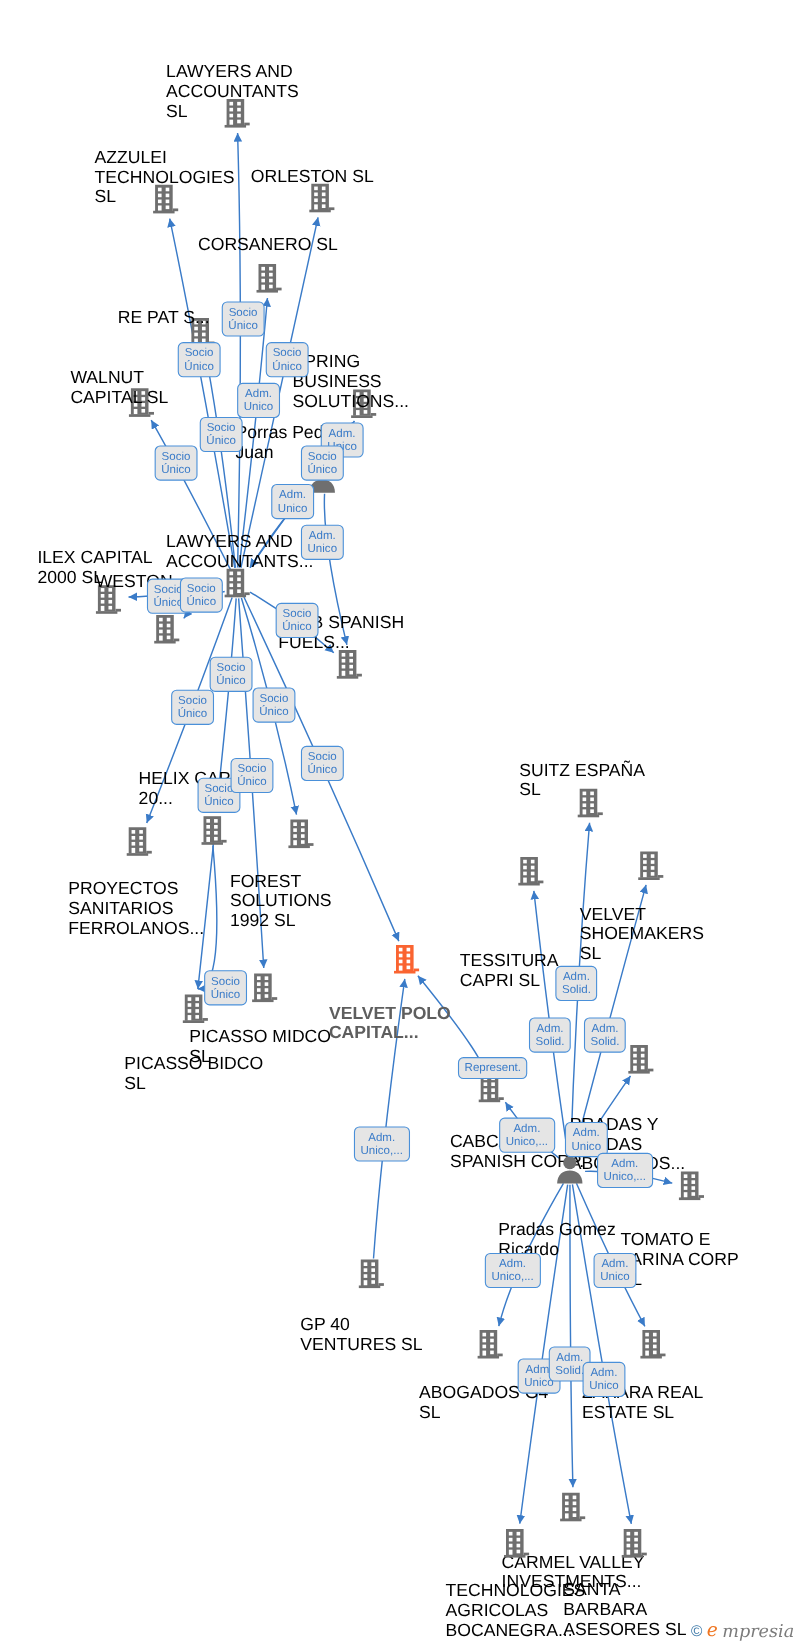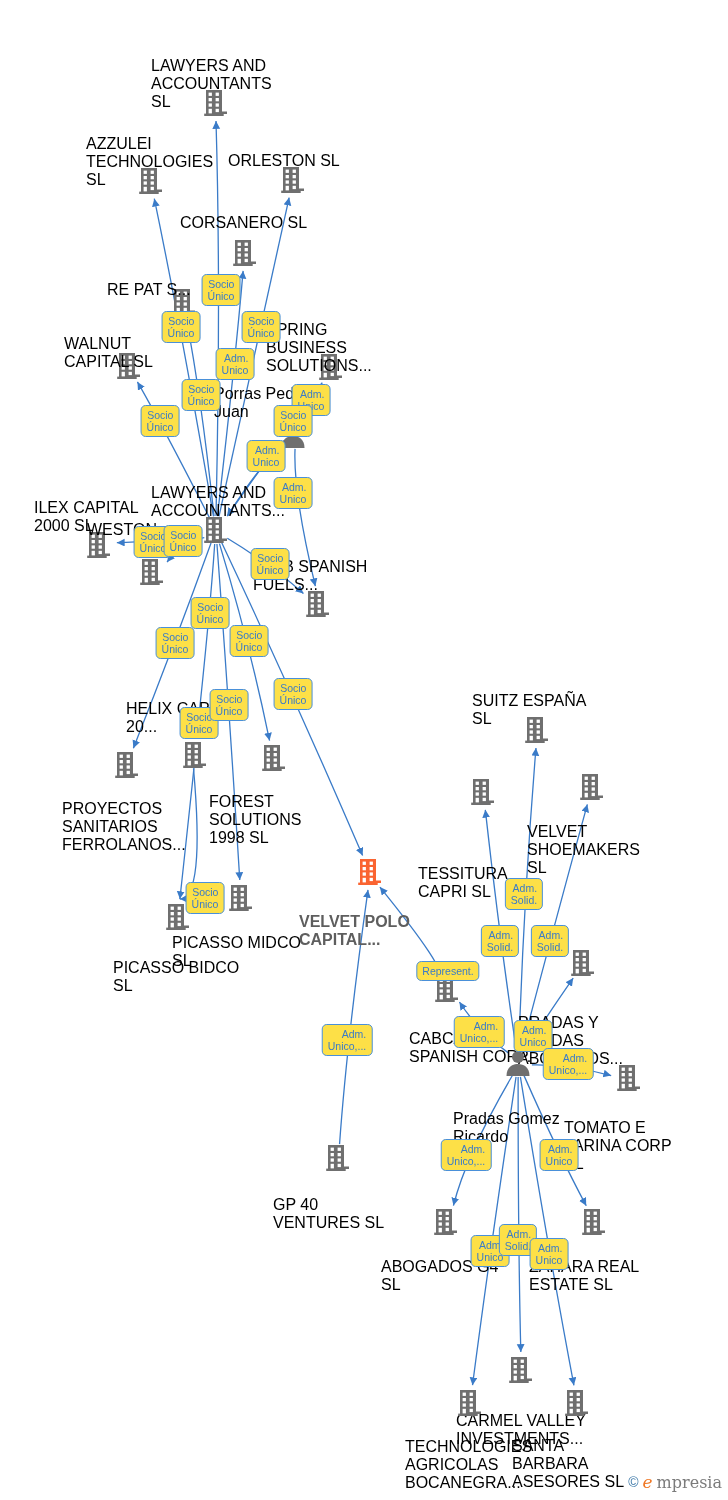--- a/index.html
+++ b/index.html
@@ -9,31 +9,31 @@
   }
   #graph{position:absolute;left:0;top:0;width:728px;height:1332px;}
   svg.edges{position:absolute;left:0;top:0;width:728px;height:1500px;pointer-events:none;}
 
   .node{position:absolute;transform:translate(-50%,-50%);display:flex;
         flex-direction:column;align-items:center;width:120px;}
   .node .ico{width:30px;height:30px;display:block;}
 
   .elabel{
       position:absolute;transform:translate(-50%,-50%);
-      background:#fde047;border:1px solid #4a90d9;border-radius:5px;
-      color:#3a7bc8;font-size:10.5px;line-height:12px;text-align:right;
+      background:#e5e5e5;border:1px solid #4a90d9;border-radius:5px;
+      color:#3a7bc8;font-size:10.5px;line-height:12px;text-align:center;
       padding:3px 5px;white-space:pre-line;box-sizing:border-box;
   }
   .watermark{
       position:absolute;right:6px;bottom:8px;display:flex;align-items:center;
       gap:4px;font-size:15px;
   }
   .watermark .c{color:#3c78a8;font-size:14px;}
   .watermark .e{color:#ef7622;font-family:"DejaVu Serif",serif;font-style:italic;font-size:17px;}
-  .watermark .rest{color:#7b7b7b;font-family:"DejaVu Serif",serif;font-size:16px;}
+  .watermark .rest{color:#7b7b7b;font-family:"DejaVu Serif",serif;font-style:italic;font-size:16px;}
 </style>
 </head>
 <body>
 
 <div id="graph">
   <svg class="edges">
     <defs>
       <marker id="ah" markerWidth="7" markerHeight="7" refX="6" refY="3" orient="auto">
         <path d="M0,0 L6,3 L0,6 z" fill="#3a7bc8"></path>
       </marker>
@@ -405,21 +405,21 @@
             <rect x="14.6" y="10" width="3.3" height="3.3"></rect>
             <rect x="7.6" y="15.4" width="3.3" height="3.3"></rect>
             <rect x="14.6" y="15.4" width="3.3" height="3.3"></rect>
             <rect x="7.6" y="20.8" width="3.3" height="4.6"></rect>
             <rect x="14.6" y="20.8" width="3.3" height="3.3"></rect>
           </g>
         </svg>
       </div>
       <div class="cap" style="position: absolute; left: 274px; top: 793px; transform: translate(-50%, 0px); width: 130px;">FOREST
 SOLUTIONS
-1998  SL</div>
+1992  SL</div>
       <div class="node" style="left: 241px; top: 898px;">
         <svg class="ico" viewBox="0 0 30 30">
           <path fill="#6f6f6f" d="M5 2 h16 v24 h-16 z"></path>
           <rect x="21" y="23.5" width="5" height="2.5" fill="#6f6f6f"></rect>
           <rect x="3.2" y="25.6" width="19.5" height="2.4" fill="#6f6f6f"></rect>
           <g fill="#ffffff">
             <rect x="7.6" y="4.6" width="3.3" height="3.3"></rect>
             <rect x="14.6" y="4.6" width="3.3" height="3.3"></rect>
             <rect x="7.6" y="10" width="3.3" height="3.3"></rect>
             <rect x="14.6" y="10" width="3.3" height="3.3"></rect>

